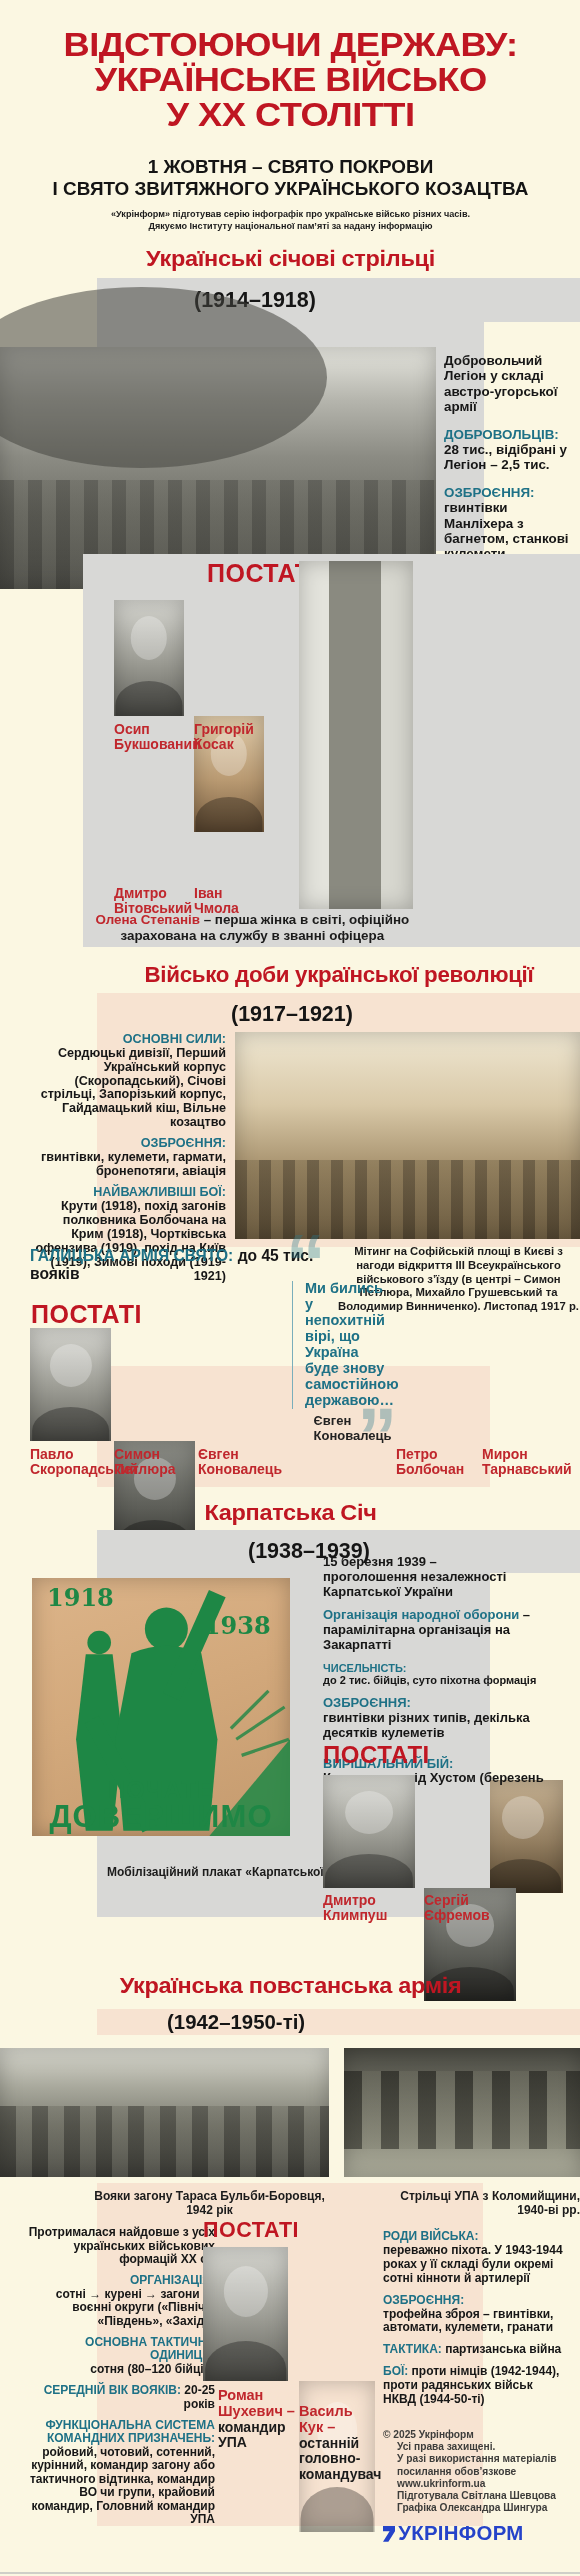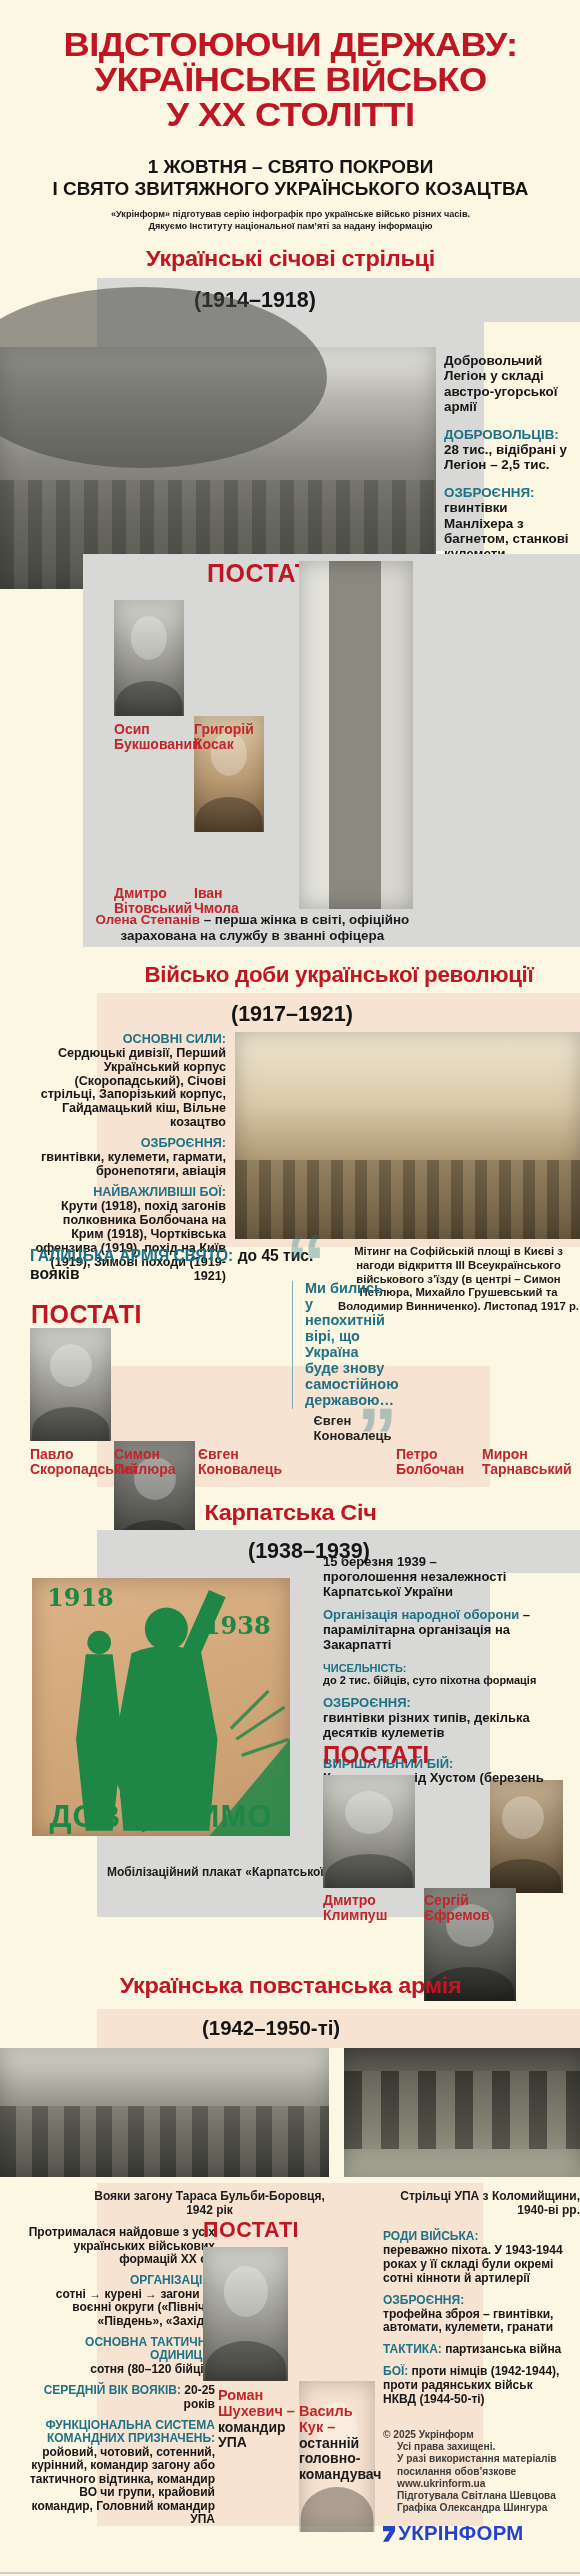--- a/index.html
+++ b/index.html
@@ -225,21 +225,21 @@
 
     <div class="postati" style="left:323px;top:246px;font-size:24px;">ПОСТАТІ</div>
     <div class="photo portrait p-bw" style="left:323px;top:280px;width:92px;height:113px;"></div>
     <div class="photo portrait p-bwd" style="left:424px;top:280px;width:92px;height:113px;"></div>
     <div class="abs name" style="left:323px;top:398px;width:86px;font-size:14px;">Дмитро Климпуш</div>
     <div class="abs name" style="left:424px;top:398px;width:86px;font-size:14px;">Сергій Єфремов</div>
   </div>
 
   <div class="abs" id="s4" style="left:0;top:1946px;width:581px;height:630px;">
     <div class="sec-title" style="top:27px;">Українська повстанська армія</div>
-    <div class="band peach" style="top:63px;height:39px;padding-left:105px;box-sizing:border-box;font-size:20.4px;">
+    <div class="band peach" style="top:63px;height:26px;padding-left:70px;box-sizing:border-box;font-size:20.4px;">
       <span>(1942–1950-ті)</span>
     </div>
 
     <div class="photo gp3" style="left:0;top:102px;width:329px;height:129px;"></div>
     <div class="photo gp4" style="left:344px;top:102px;width:237px;height:129px;"></div>
 
     <div class="panel-peach" style="left:97px;top:237px;width:386px;height:343px;"></div>
     <div class="abs cap" style="left:91px;top:243px;width:237px;text-align:center;font-size:12px;">Вояки загону Тараса Бульби-Боровця, 1942 рік</div>
     <div class="abs cap" style="left:376px;top:243px;width:204px;text-align:right;font-size:12px;">Стрільці УПА з Коломийщини, 1940-ві рр.</div>
 

